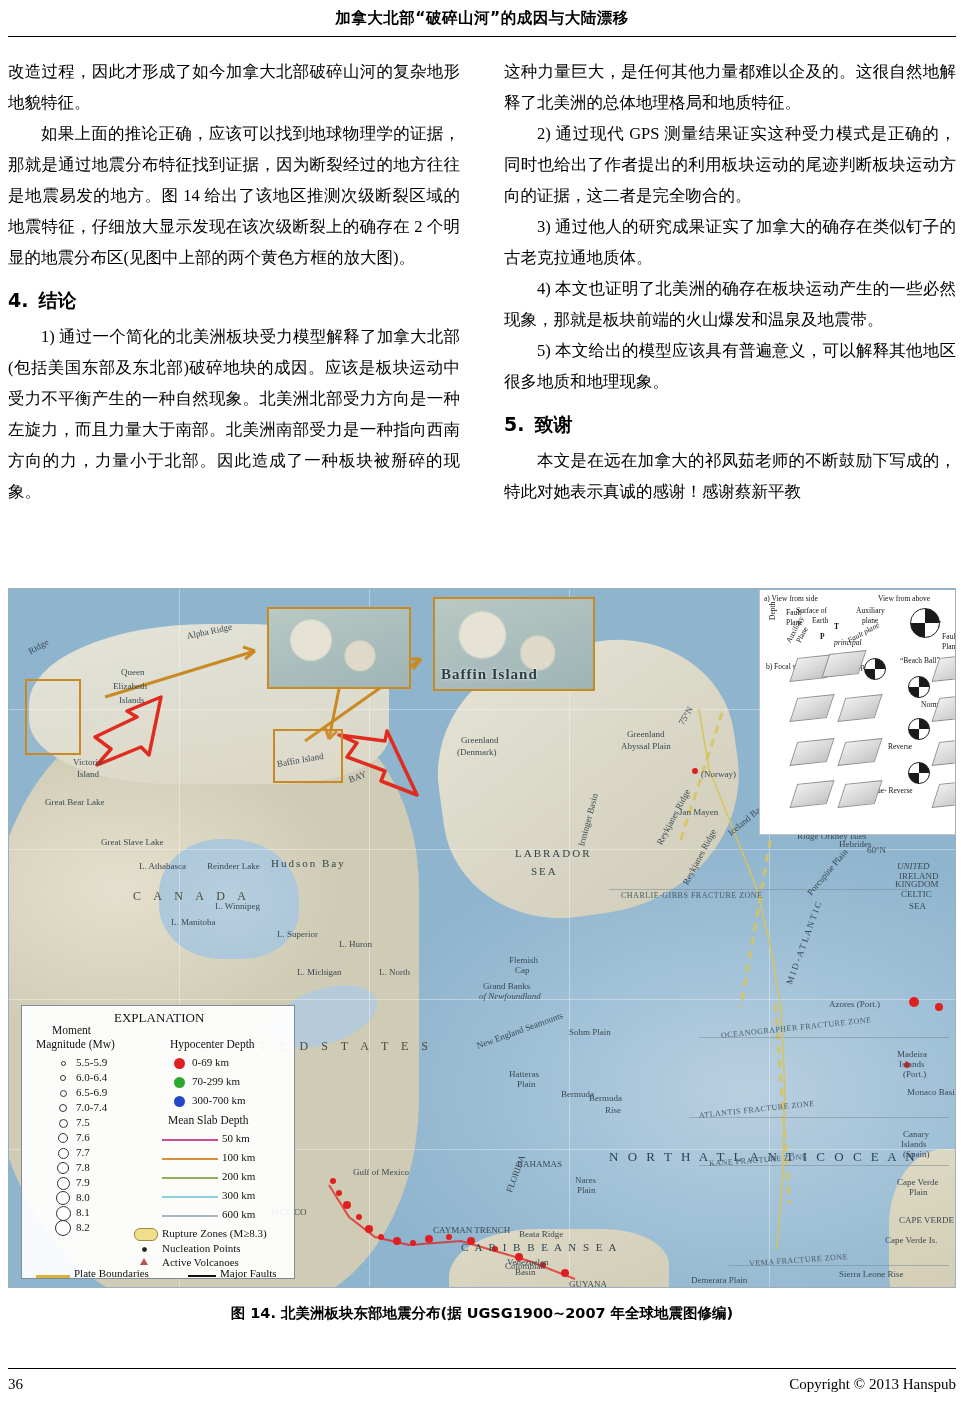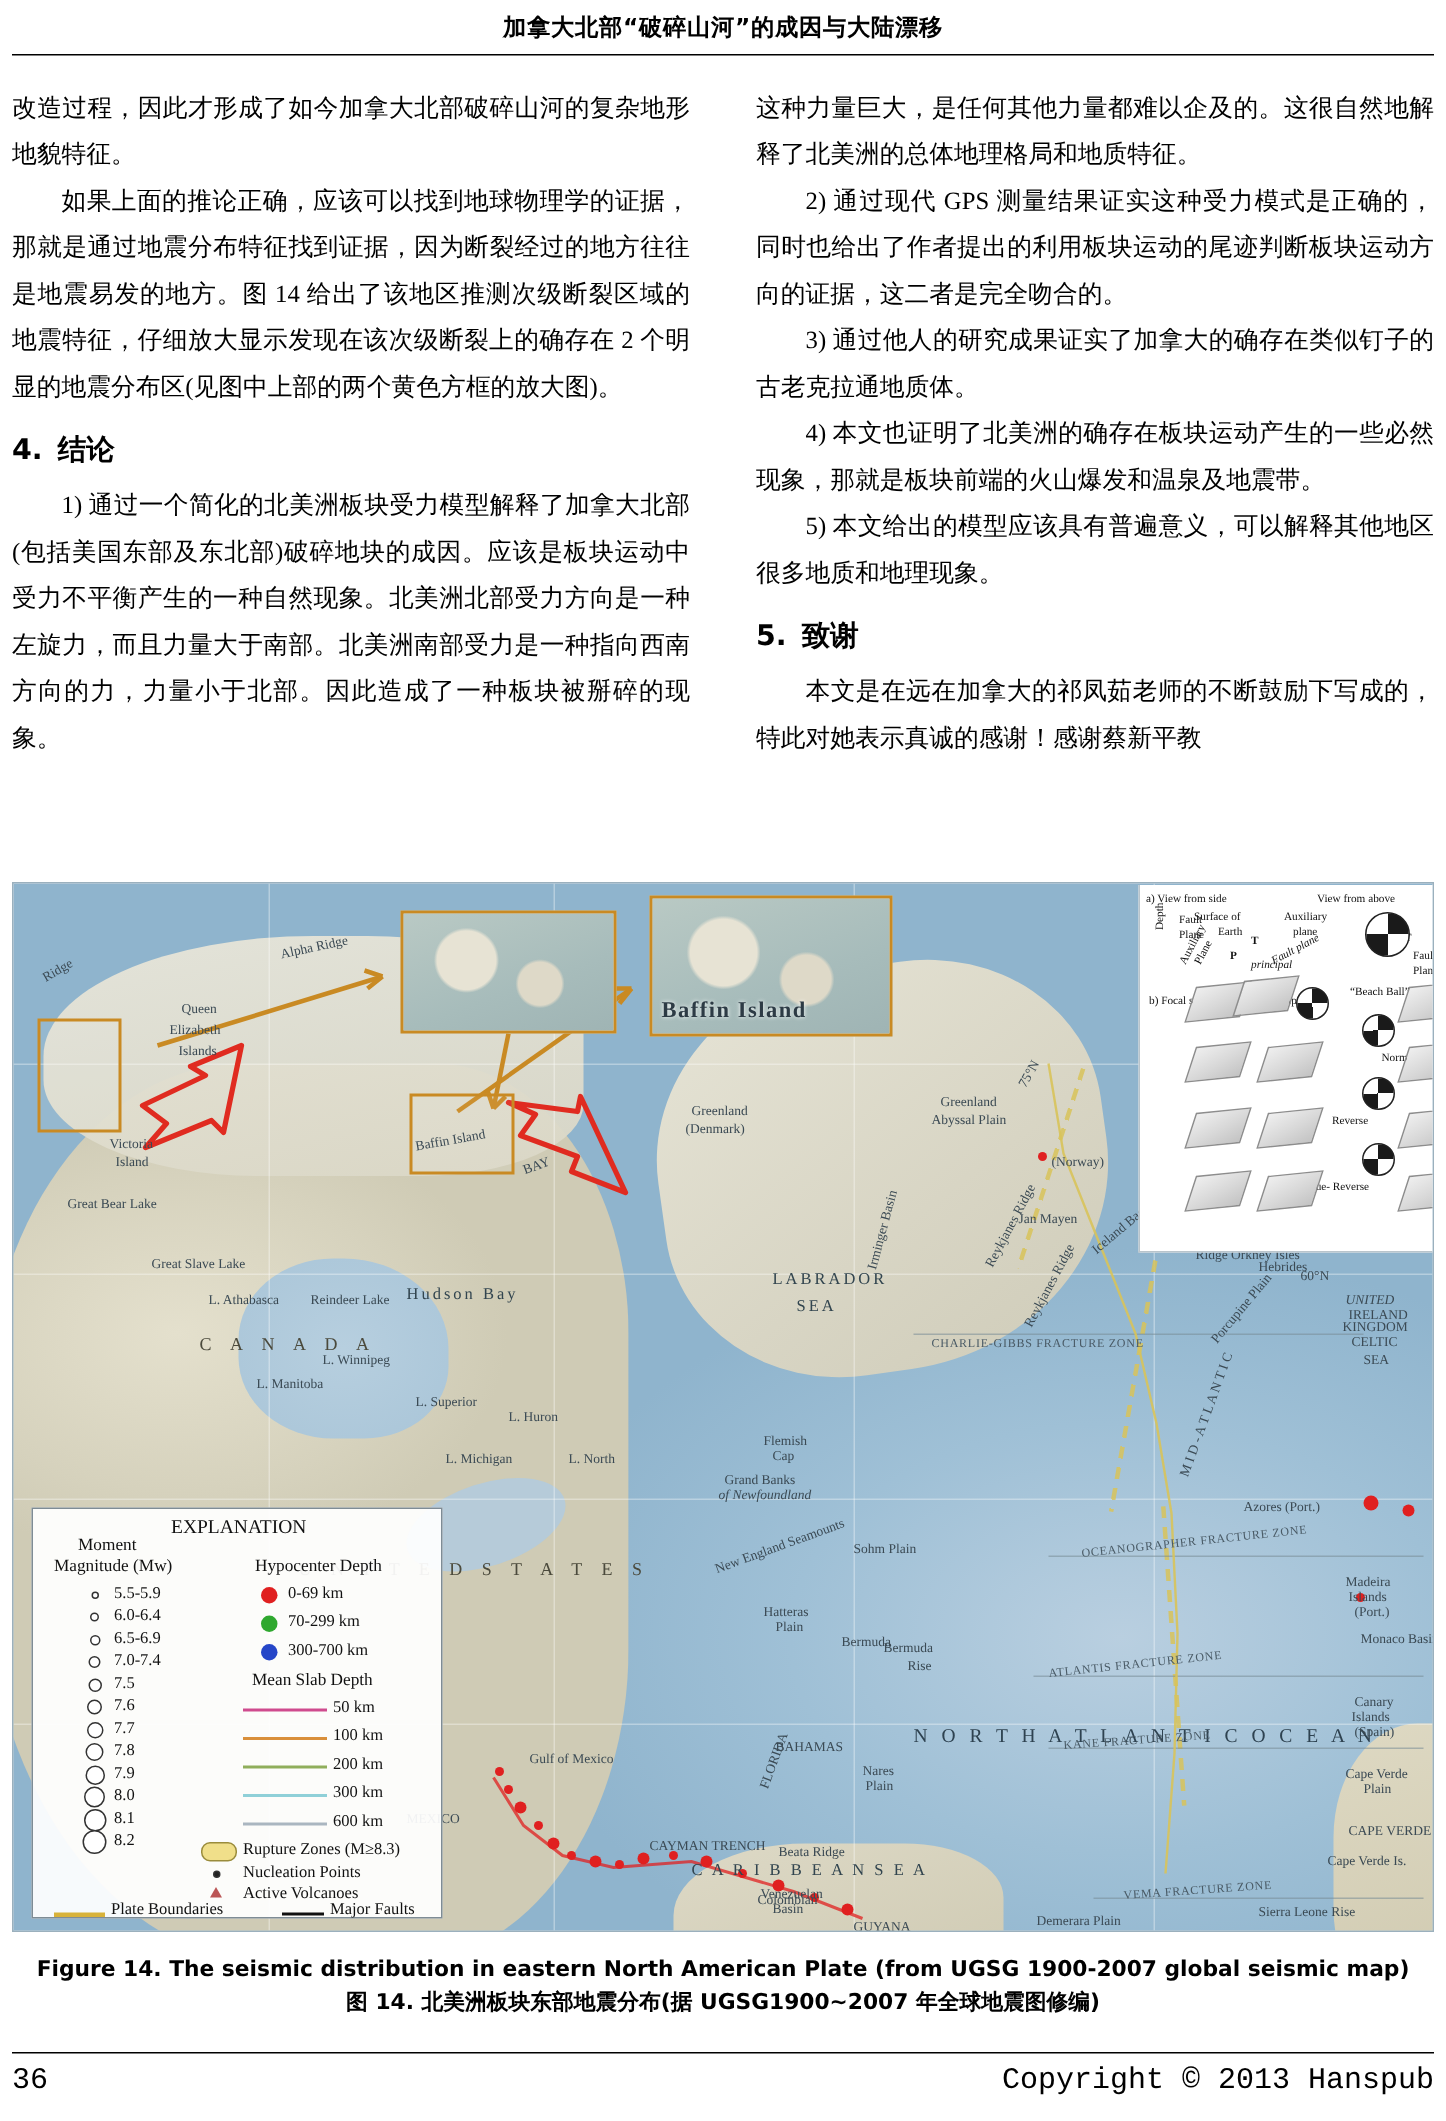--- a/index.html
+++ b/index.html
@@ -326,22 +326,22 @@
   
   .footer-rule {
     position:absolute;
     left: 8px; top: 1368px;
     width: 948px; height: 1px;
     background: #000;
   }
   .footer {
     position:absolute;
     top: 1376px;
-    font-size: 20px;
-    font-family: Liberation Mono, monospace;
+    font-size: 15px;
+    font-family: Liberation Serif, serif;
   }
   .footer-left { left: 8px; }
   .footer-right { right: 8px; }
 </style>
 </head>
 <body>
 
 <div class="page">
 
   <div class="running-head">加拿大北部“破碎山河”的成因与大陆漂移</div>
@@ -654,21 +654,20 @@
         <div class="swatch" style="left:14px;top:269px;width:34px;background:#d8b23a;height:3px;"></div>
         <div class="lg-row" style="left:52px;top:261px;">Plate Boundaries</div>
         <div class="swatch" style="left:166px;top:269px;width:28px;background:#111;height:2px;"></div>
         <div class="lg-row" style="left:198px;top:261px;">Major Faults</div>
       </div>
 
     </div>
   </div>
 
   <div class="caption">
-    <div>Figure 14. The seismic distribution in eastern North American Plate (from UGSG 1900-2007 global seismic map)</div>
     <div class="l2">图 14.  北美洲板块东部地震分布(据 UGSG1900~2007 年全球地震图修编)</div>
   </div>
 
   <div class="footer-rule"></div>
   <div class="footer footer-left">36</div>
   <div class="footer footer-right">Copyright © 2013 Hanspub</div>
 
 </div>
 
 </body></html>

